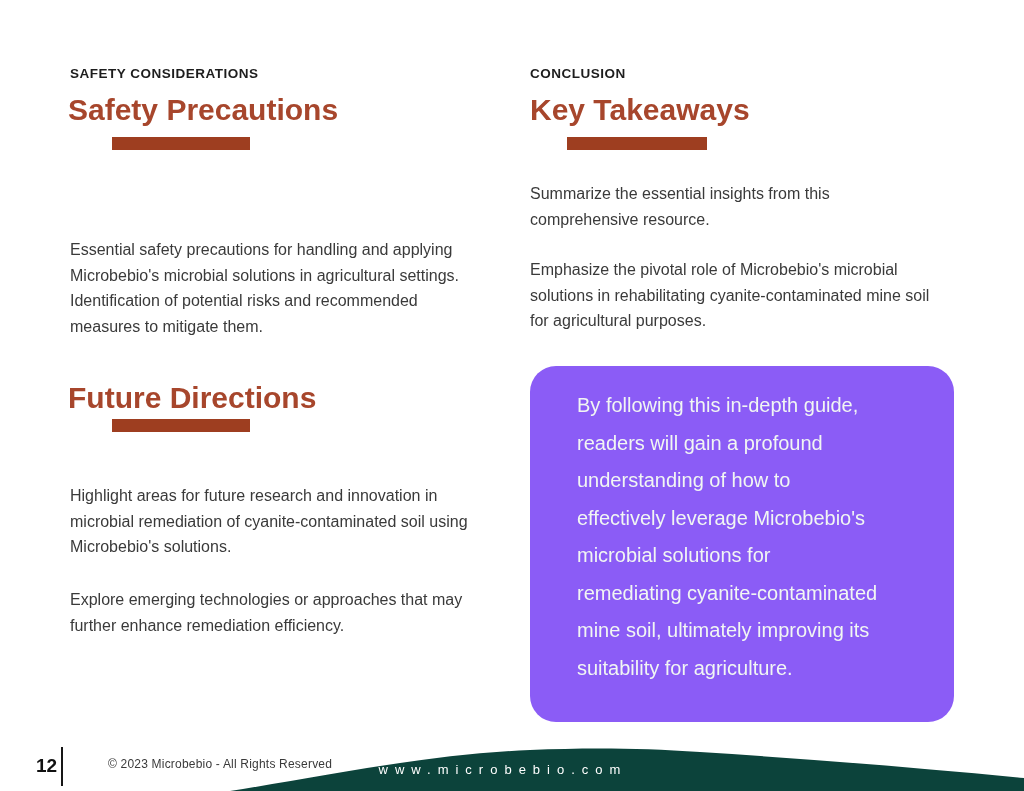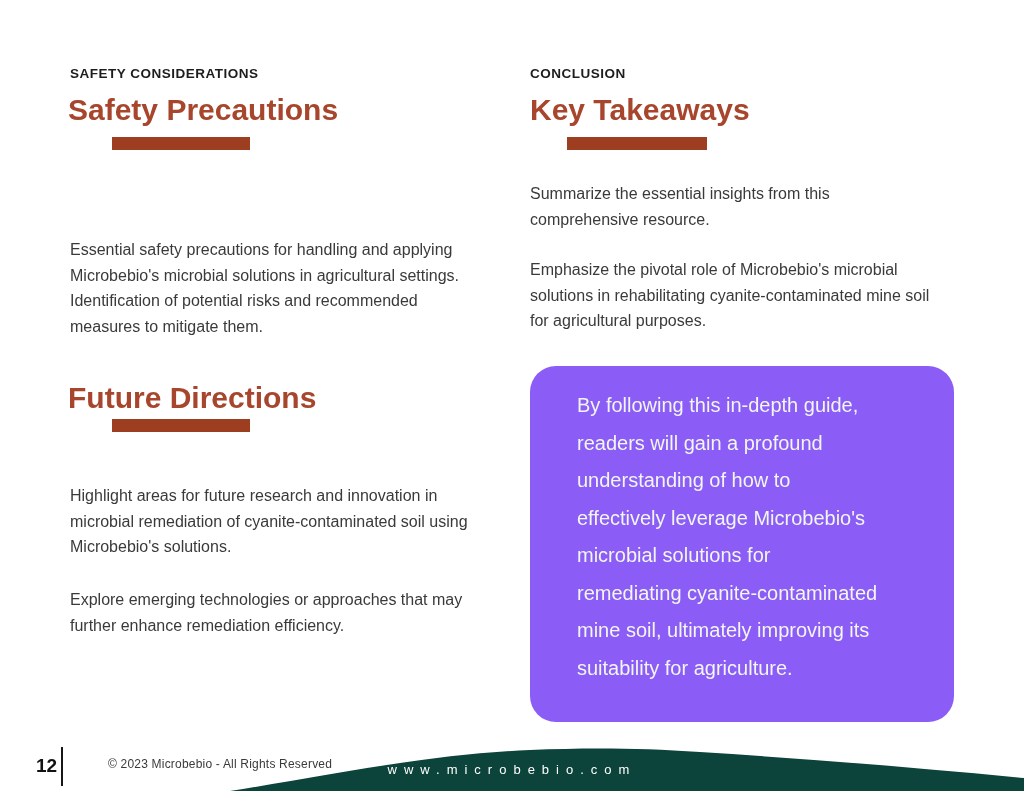--- a/index.html
+++ b/index.html
@@ -84,21 +84,21 @@
   }
   .footer-wave {
     position: absolute;
     left: 0;
     top: 731px;
     width: 1024px;
     height: 60px;
   }
   .footer-url {
     position: absolute;
-    left: 300px;
+    left: 291px;
     top: 762px;
     width: 424px;
     text-align: center;
     font-size: 13px;
     letter-spacing: 7px;
     color: #ffffff;
     white-space: nowrap;
     z-index: 2;
   }
 </style>

